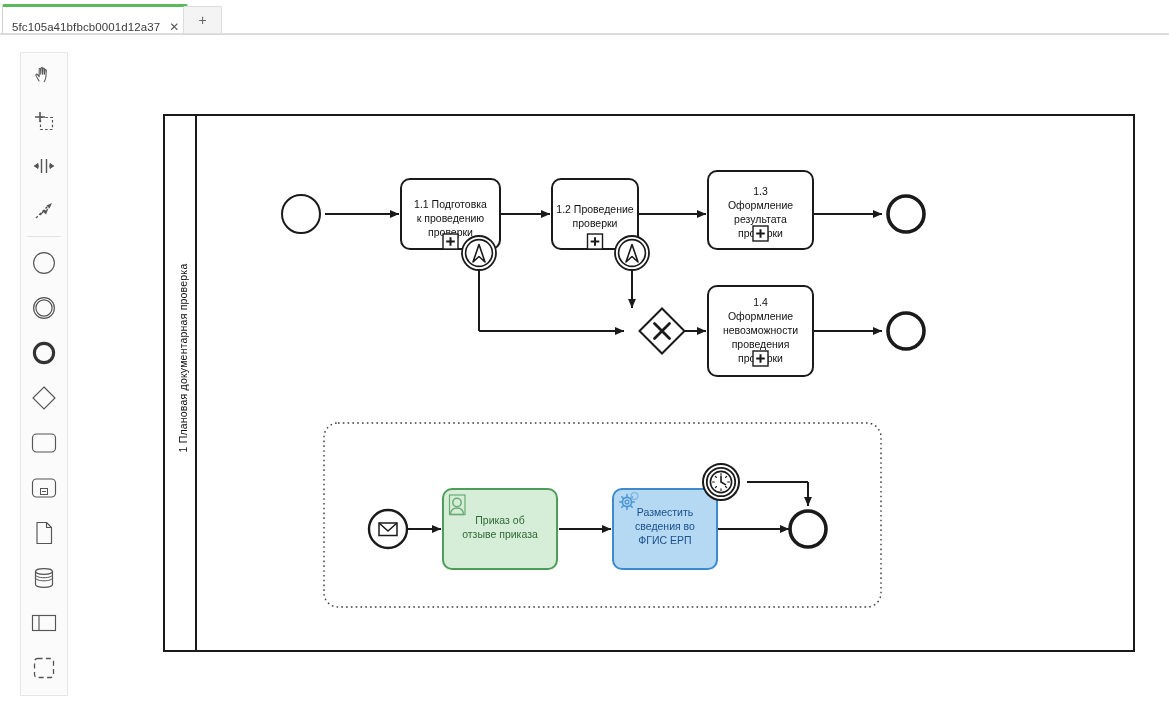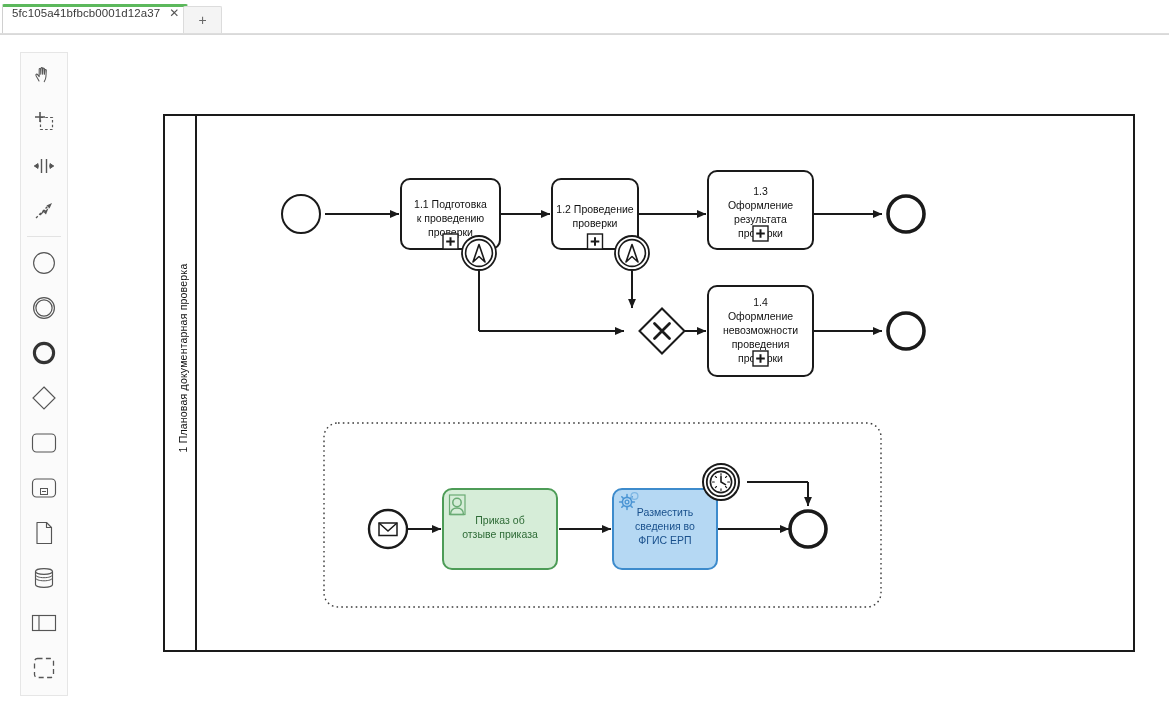--- a/index.html
+++ b/index.html
@@ -15,21 +15,21 @@
   .tabbar {
     position: absolute; left:0; top:0; width:1169px; height:34px;
     background:#ffffff; border-bottom:1px solid #d9d9d9;
   }
   .tab {
     position:absolute; left:2px; top:4px; height:29px;
     box-sizing:border-box;
     border:1px solid #d0d0d0; border-bottom:none;
     border-top:3px solid #5cb85c;
     background:#ffffff;
-    display:flex; align-items:flex-start;
+    display:flex; align-items:flex-end;
     padding:0 7px 0 9px; gap:8px;
     border-radius:2px 2px 0 0;
   }
   .tab-title { font-size:11.5px; color:#3b3b3b; white-space:nowrap; letter-spacing:.1px; }
   .tab-close {
     font-size:12px; color:#555; line-height:1; cursor:pointer;
     width:12px; text-align:center;
   }
   .tab-add {
     position:absolute; left:183px; top:6px; width:39px; height:27px;

